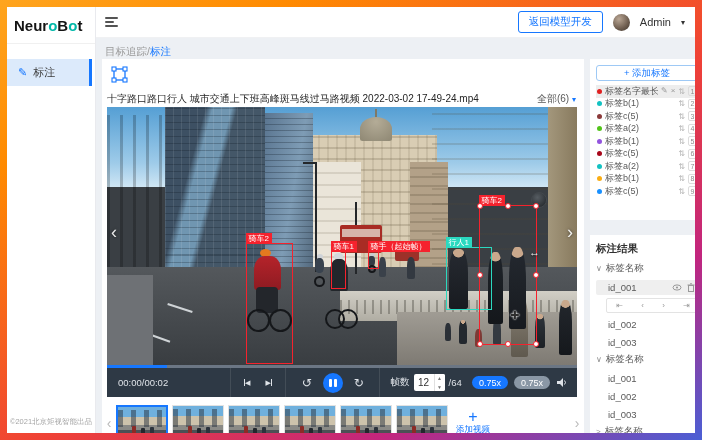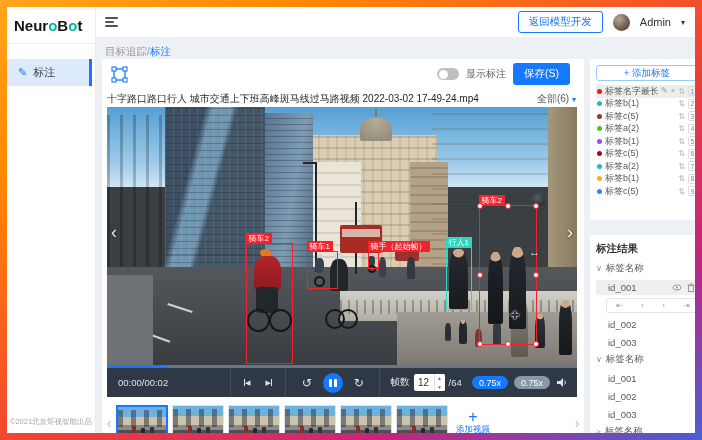--- a/index.html
+++ b/index.html
@@ -182,27 +182,20 @@
   <div class="card">
 
     <div class="toolrow">
       <svg width="17" height="17" viewBox="0 0 17 17">
         <rect x="3" y="3" width="11" height="11" fill="none" stroke="#1677ff" stroke-width="1.3"></rect>
         <rect x="1" y="1" width="4" height="4" fill="#fff" stroke="#1677ff" stroke-width="1.1"></rect>
         <rect x="12" y="1" width="4" height="4" fill="#fff" stroke="#1677ff" stroke-width="1.1"></rect>
         <rect x="1" y="12" width="4" height="4" fill="#fff" stroke="#1677ff" stroke-width="1.1"></rect>
         <rect x="12" y="12" width="4" height="4" fill="#fff" stroke="#1677ff" stroke-width="1.1"></rect>
       </svg>
-      <div class="right">
-        <span class="toggle">
-              <span class="knob"></span>
-            </span>
-        <span class="toggle-label">显示标注</span>
-        <button class="btn-save">保存(S)</button>
-      </div>
     </div>
 
     <div class="titlerow">
       <span>十字路口路口行人 城市交通上下班高峰斑马线过马路视频 2022-03-02 17-49-24.mp4</span>
       <span class="filter"><span>全部(6)</span> <span class="fc">▾</span></span>
     </div>
 
     <div class="video">
       <div class="sky"></div>
       <div class="bldg-far"></div>
@@ -263,27 +256,27 @@
         <div style="left:3px;top:0;width:5px;height:4px;border-radius:50%;background:#c7ccd0;"></div>
         <div style="left:1px;top:3px;width:7px;height:10px;background:#333b45;border-radius:40%;"></div>
         <div class="wheel" style="left:1px;top:12px;width:8px;height:8px;"></div>
       </div>
 
       <div class="sphere"></div>
 
       <div class="bbox" style="left: 139px; top: 136px; width: 47px; height: 121px; border-color: rgb(245, 34, 45);">
         <span class="tag" style="background-color: rgb(245, 34, 45);">骑车2</span>
       </div>
-      <div class="bbox" style="left: 200px; top: 144px; width: 31px; height: 38px; border-color: rgb(245, 34, 45);">
+      <div class="bbox" style="left: 224px; top: 144px; width: 15px; height: 38px; border-color: rgb(245, 34, 45);">
         <span class="tag" style="background-color: rgb(245, 34, 45);">骑车1</span>
       </div>
       <div class="bbox" style="left: 261px; top: 144px; width: 11px; height: 18px; border-color: rgb(245, 34, 45);">
         <span class="tag" style="background-color: rgb(245, 34, 45);">骑手（起始帧）</span>
       </div>
-      <div class="bbox" style="left: 339px; top: 140px; width: 26px; height: 63px; border-width: 1.5px; border-color: rgb(43, 217, 192);">
+      <div class="bbox" style="left: 339px; top: 140px; width: 46px; height: 63px; border-width: 1.5px; border-color: rgb(43, 217, 192);">
         <span class="tag" style="background-color: rgb(43, 217, 192);">行人1</span>
       </div>
       <div class="bbox" style="left: 372px; top: 98px; width: 58px; height: 140px; border-color: rgb(245, 34, 45);">
         <span class="tag" style="background-color: rgb(245, 34, 45);">骑车2</span>
         <span class="handle" style="left:0;top:0;"></span>
         <span class="handle" style="left:50%;top:0;"></span>
         <span class="handle" style="left:100%;top:0;"></span>
         <span class="handle" style="left:0;top:50%;"></span>
         <span class="handle" style="left:100%;top:50%;"></span>
         <span class="handle" style="left:0;top:100%;"></span>

